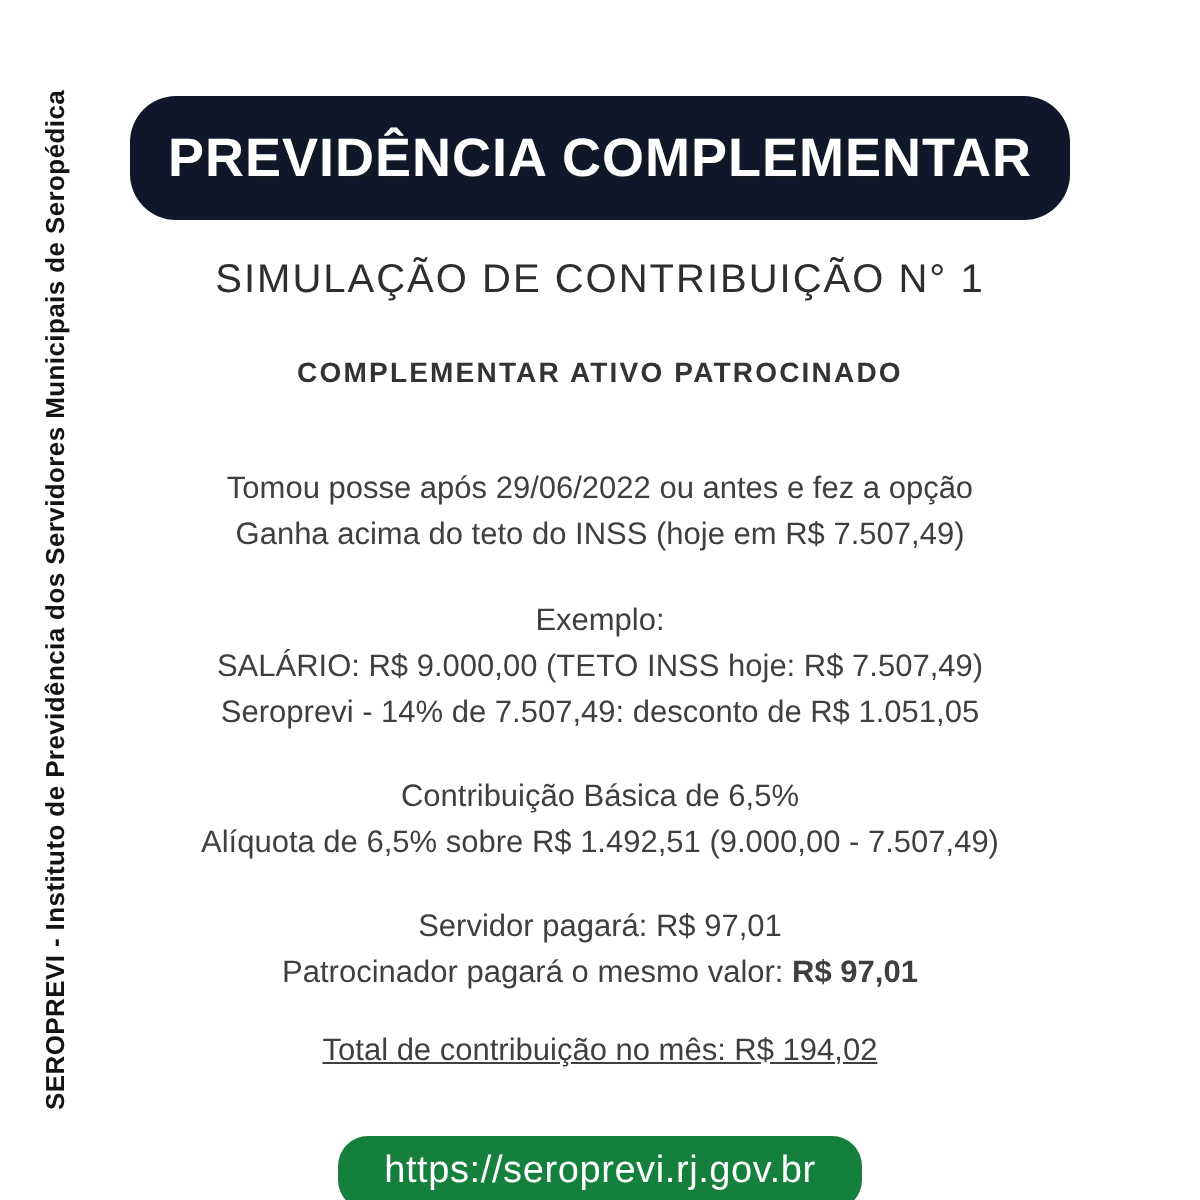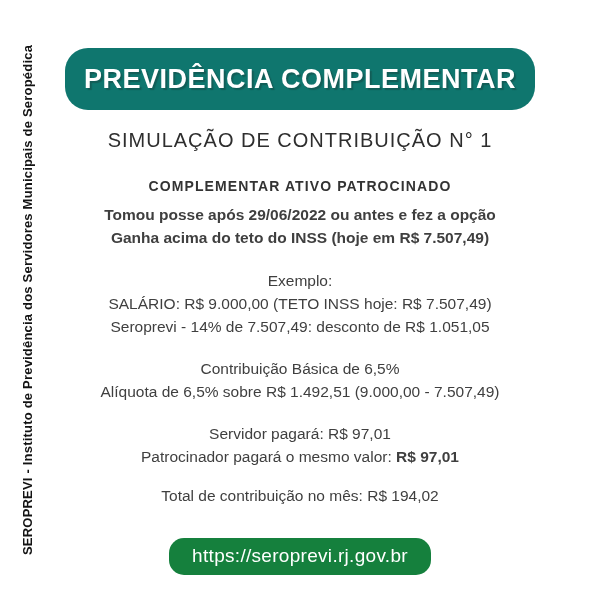--- a/index.html
+++ b/index.html
@@ -35,21 +35,21 @@
     top: 0;
     width: 476px;
     text-align: center;
     color: #3f3f3f;
   }
 
   .banner {
     margin: 48px auto 0;
     width: 470px;
     height: 62px;
-    background: #0f766e;
+    background: #0f172a;
     border-radius: 23px;
     display: flex;
     align-items: center;
     justify-content: center;
   }
   .banner-title {
     color: #ffffff;
     font-size: 27px;
     font-weight: 800;
     letter-spacing: 0.5px;
@@ -76,25 +76,25 @@
   }
 
   .block {
     font-size: 15.5px;
     line-height: 23px;
     font-weight: 400;
     color: #3f3f3f;
   }
   .block .line { display: block; }
 
-  .blk-eligibility { margin-top: 8px; font-weight: bold; }
+  .blk-eligibility { margin-top: 38px; }
   .blk-example    { margin-top: 20px; }
   .blk-contrib    { margin-top: 19px; }
   .blk-payment    { margin-top: 19px; }
-  .blk-total      { margin-top: 12px; }
+  .blk-total      { margin-top: 12px; text-decoration: underline; }
 
   .bold-value { font-weight: 700; }
 
   .url-pill {
     margin: 31px auto 0;
     width: 262px;
     height: 37px;
     background: #15803d;
     border-radius: 15px;
     display: flex;

